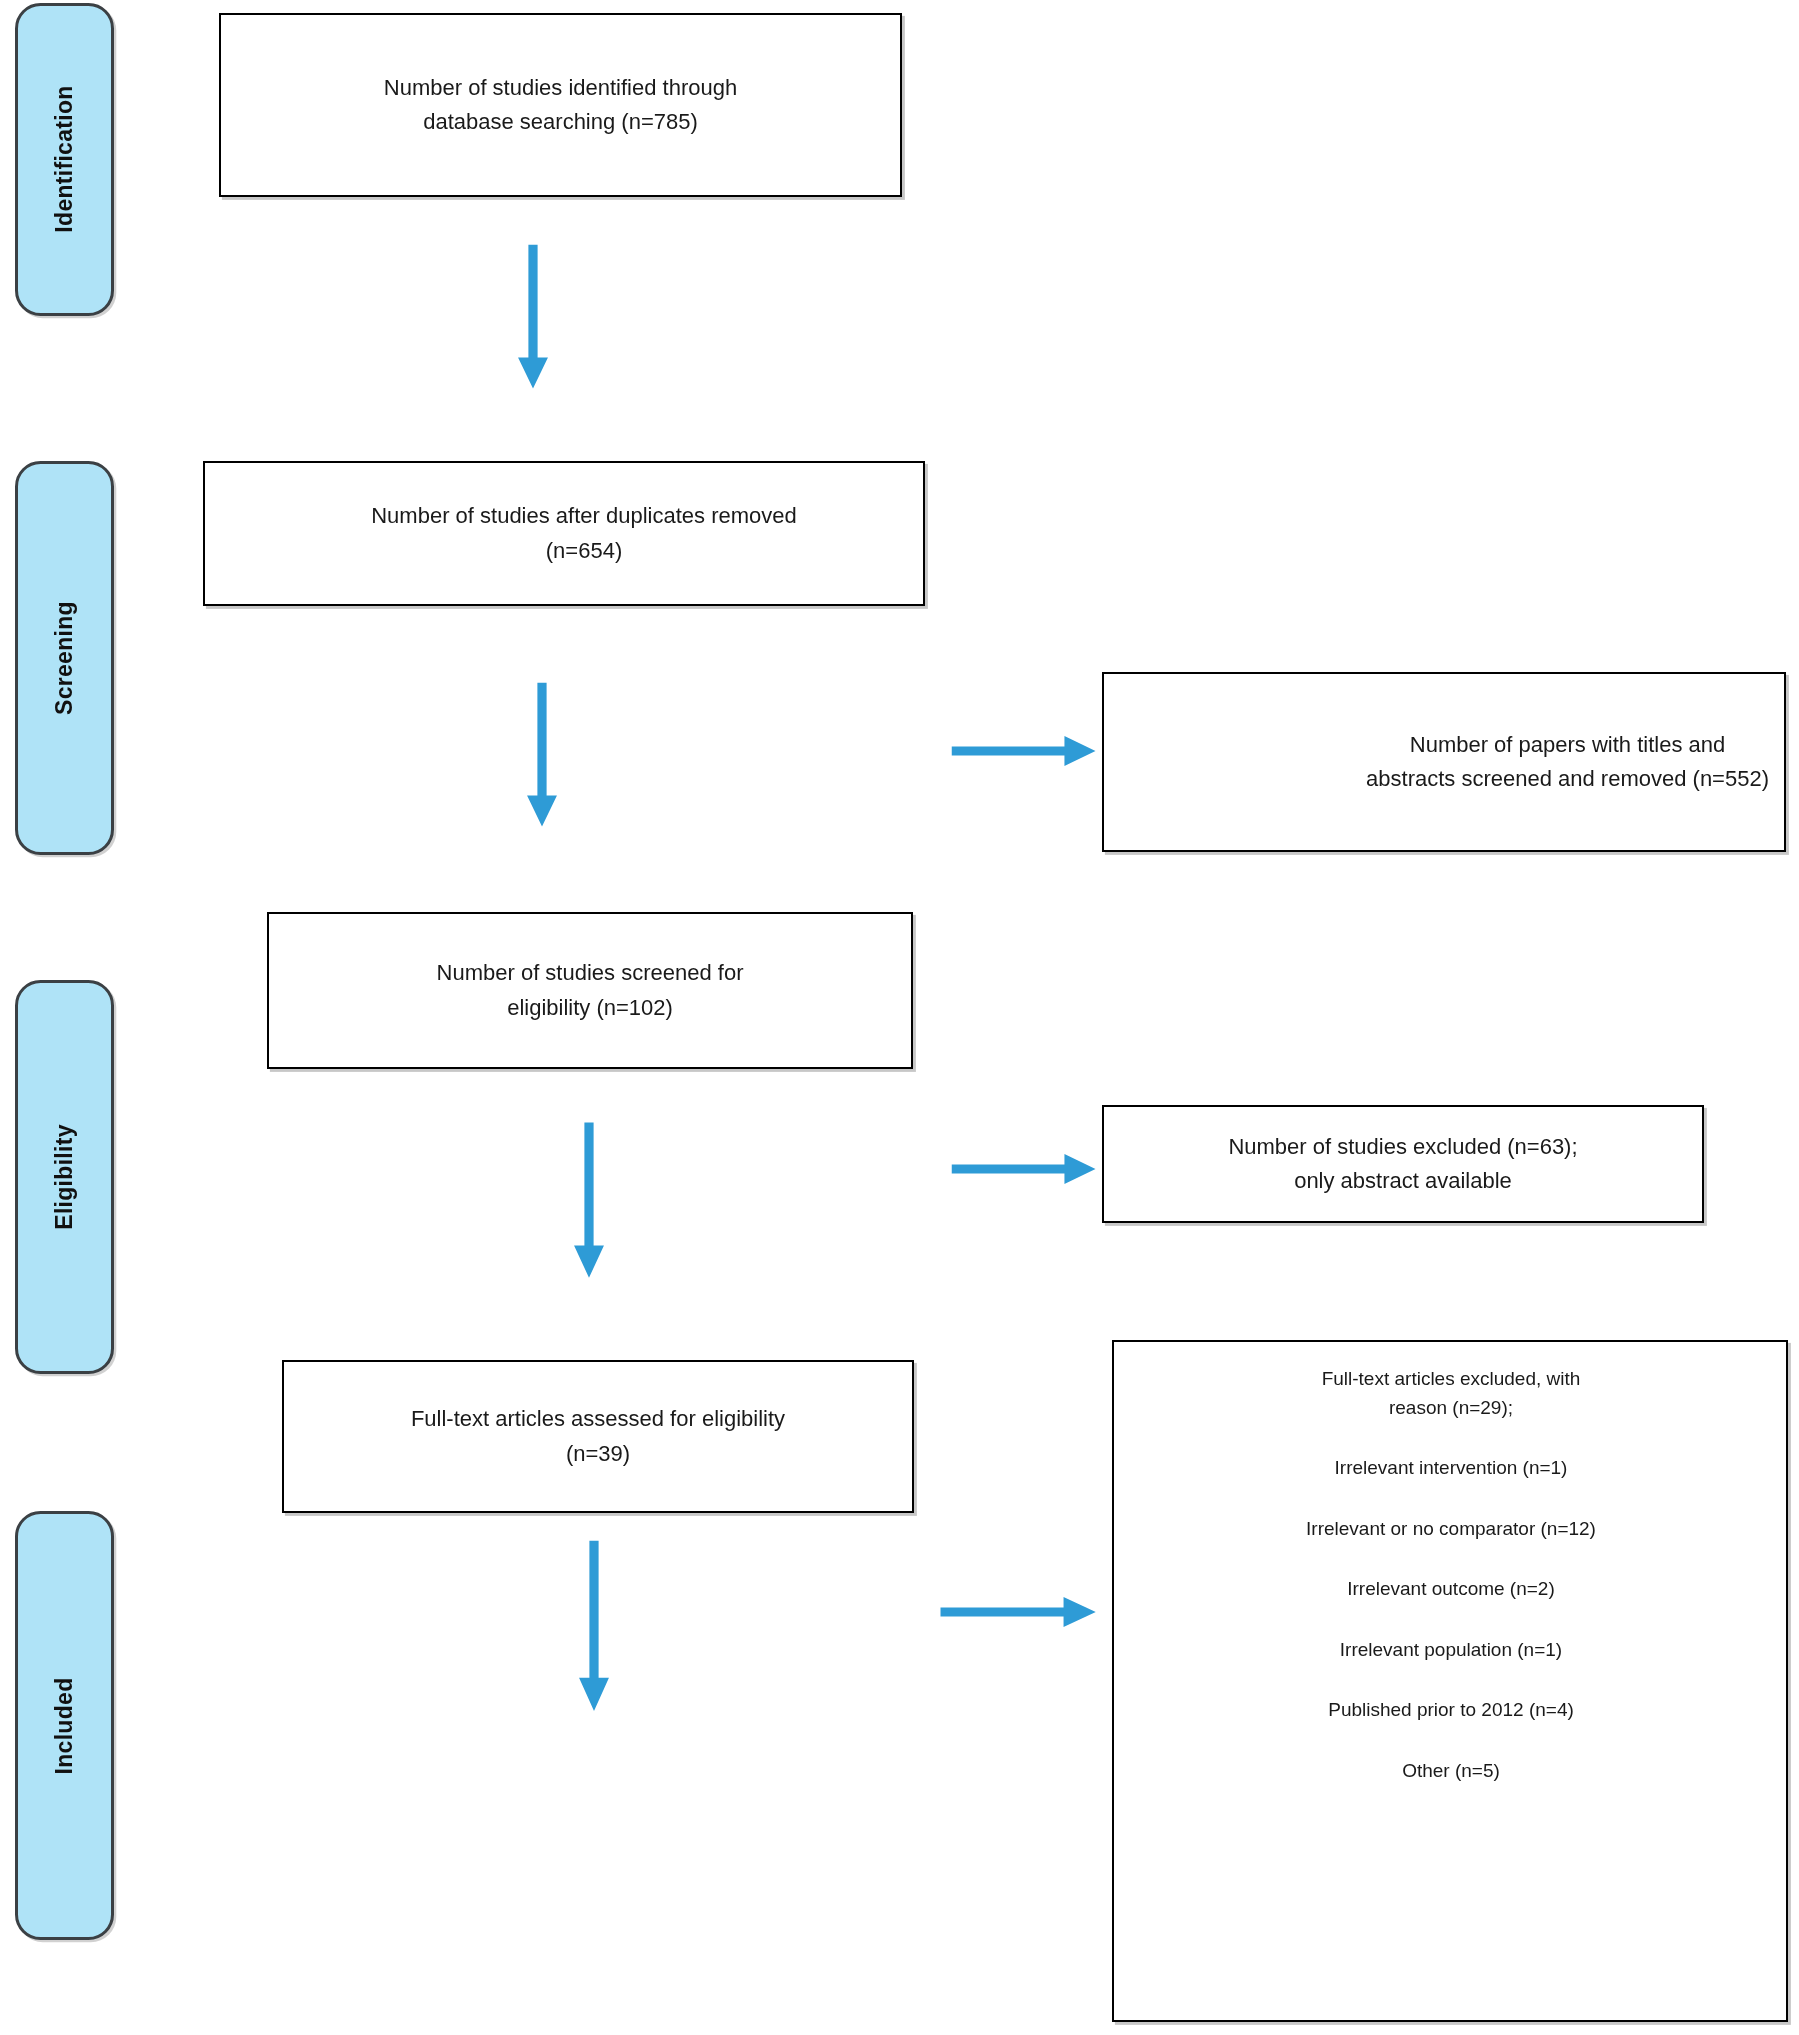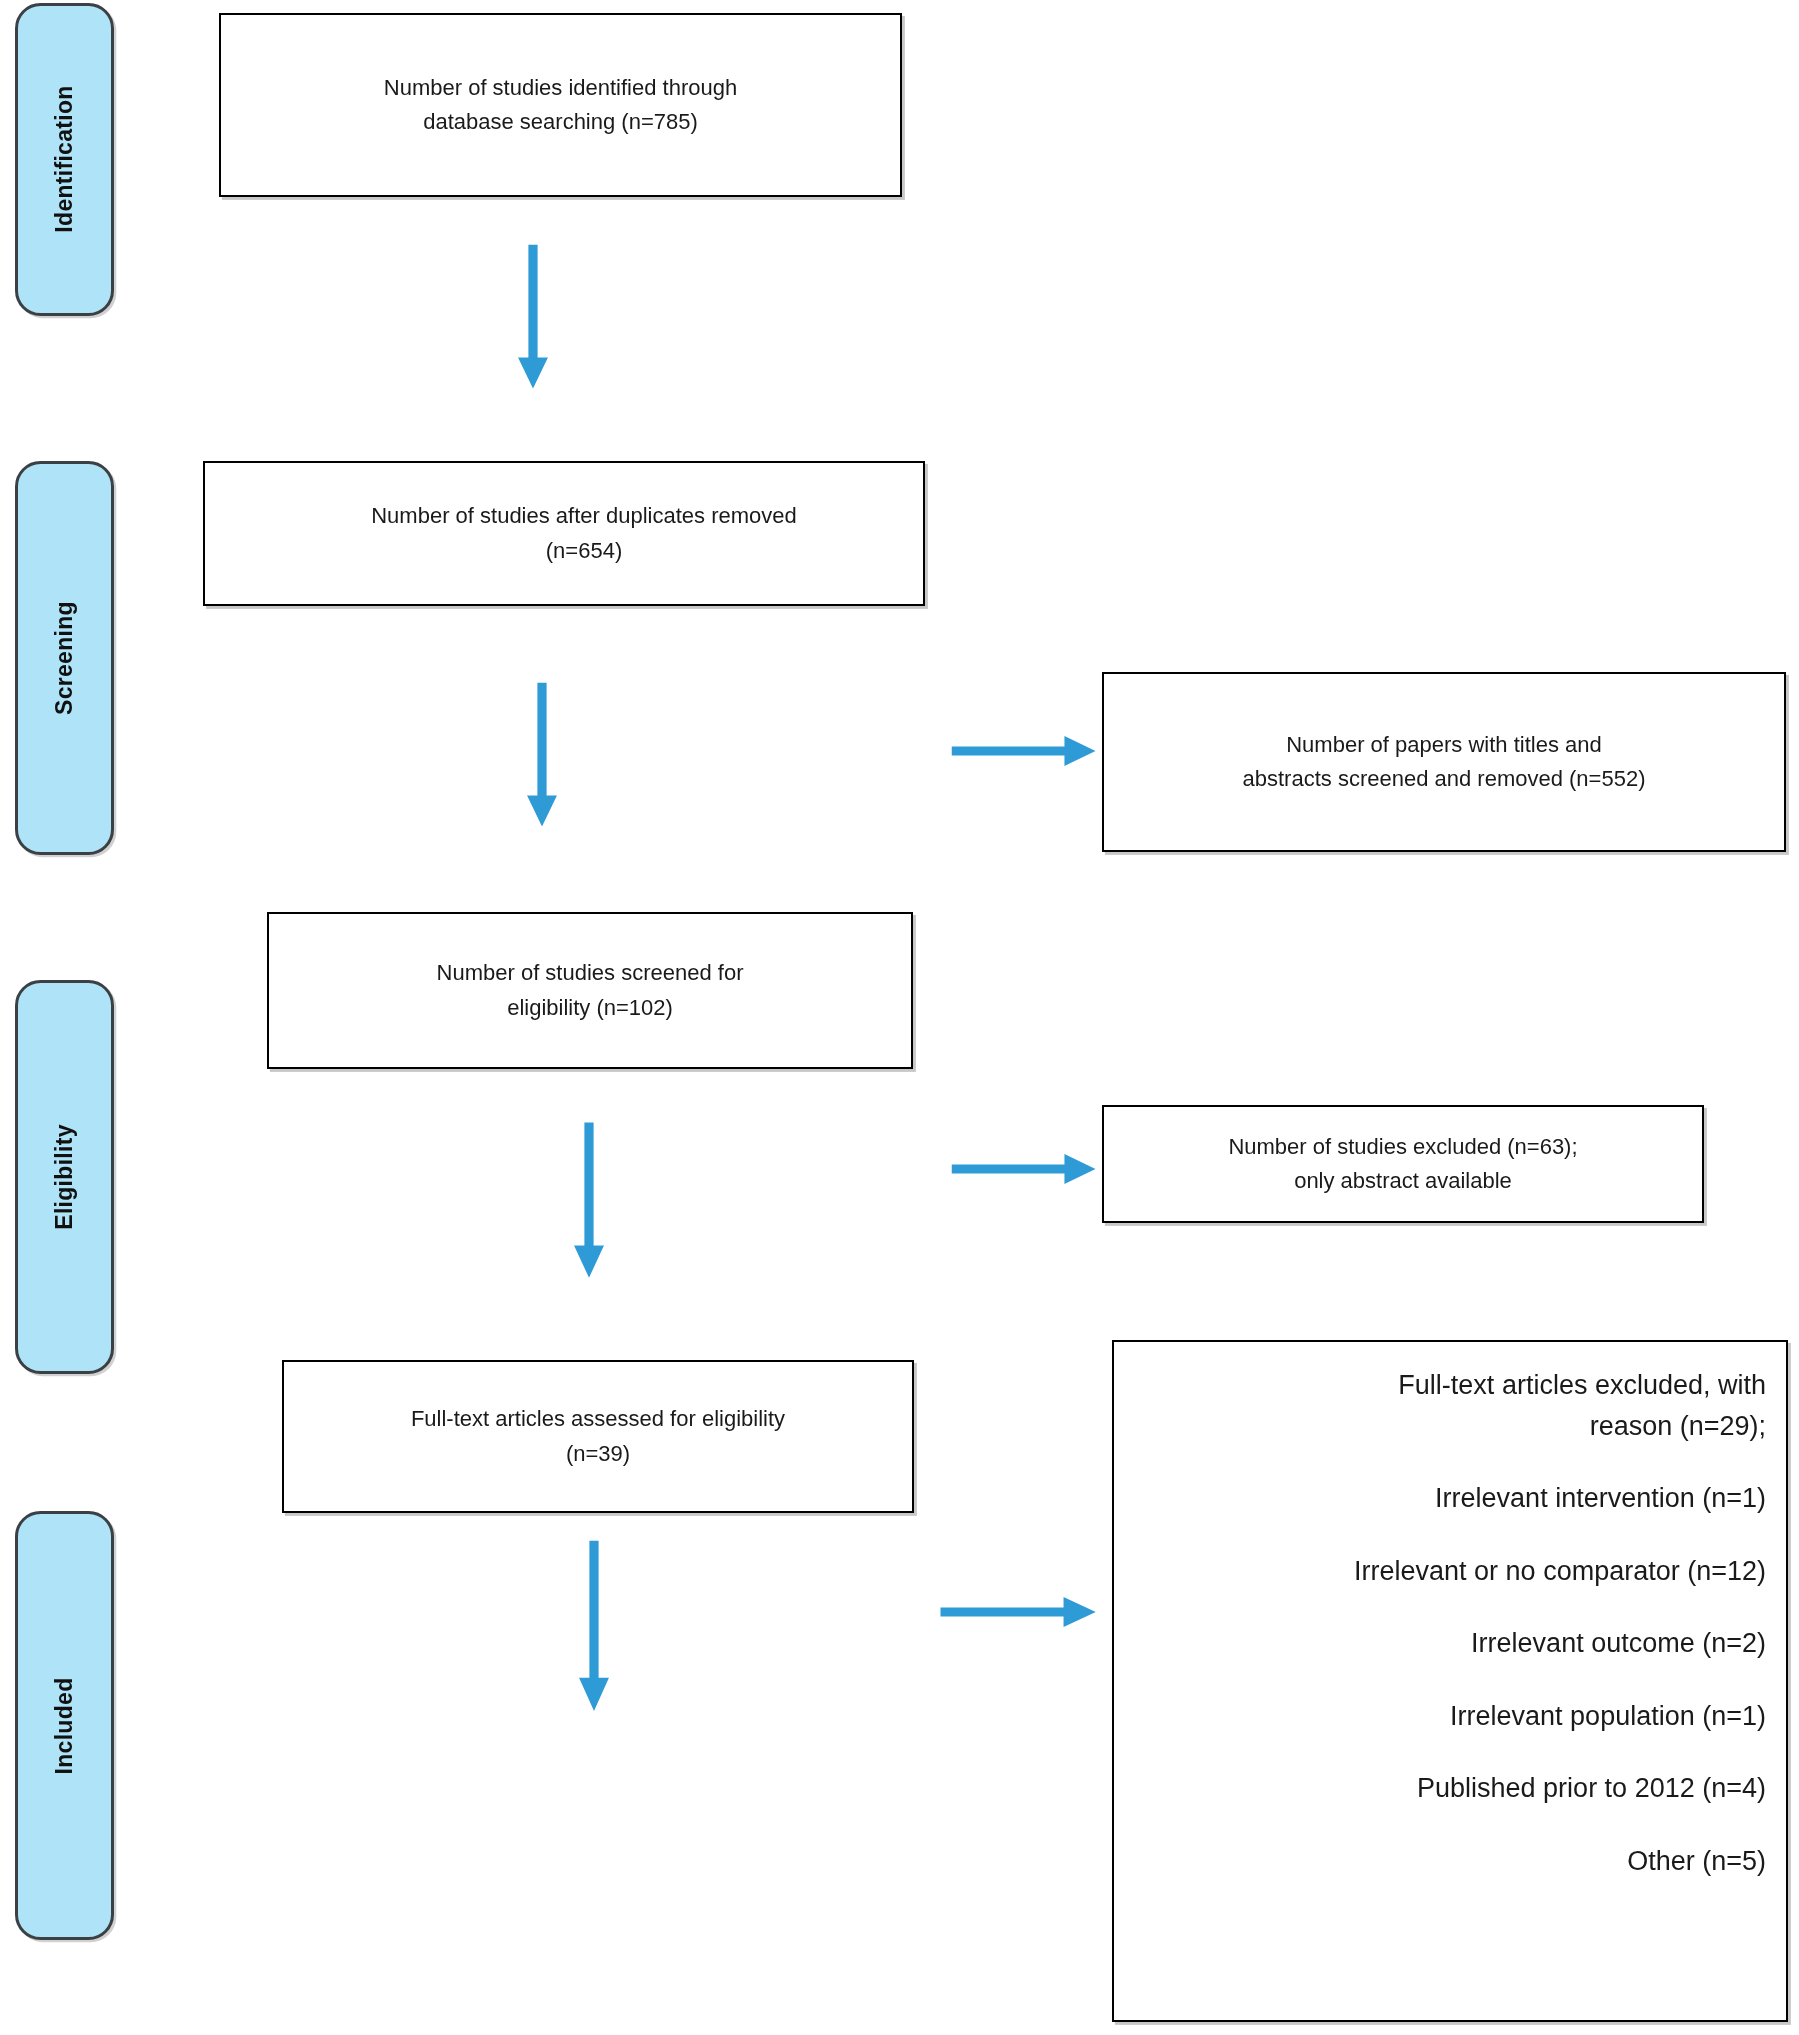--- a/index.html
+++ b/index.html
@@ -62,24 +62,24 @@
   .flow-box.list-box {
     align-items: flex-start;
     justify-content: flex-start;
   }
   .reason-list {
     padding: 23px 20px 20px 22px;
     width: 100%;
     box-sizing: border-box;
   }
   .reason-list .reason-item {
-    font-size: 27px;
+    font-size: 19px;
     line-height: 1.5;
     color: #1a1a1a;
-    text-align: right;
+    text-align: center;
     margin-bottom: 32px;
     white-space: pre-line;
   }
   .reason-list .reason-item:last-child { margin-bottom: 0; }
 
   
   .arrow-v, .arrow-h {
     position: absolute;
   }
   .arrow-v svg, .arrow-h svg { display: block; }
@@ -108,21 +108,21 @@
   <div class="flow-box" style="left:219px; top:12.8px; width:683px; height:184px;">
     <span class="box-text">Number of studies identified through
 database searching (n=785)</span>
   </div>
 
   <div class="flow-box" style="left:203px; top:461px; width:722px; height:145px;padding-left:40px;">
     <span class="box-text">Number of studies after duplicates removed
 (n=654)</span>
   </div>
 
-  <div class="flow-box" style="left:1102px; top:672px; width:684px; height:180px;">
+  <div class="flow-box" style="left:1102px; top:672px; width:684px; height:180px;justify-content:flex-end;">
     <span class="box-text">Number of papers with titles and
 abstracts screened and removed (n=552)</span>
   </div>
 
   <div class="flow-box" style="left:267px; top:912px; width:646px; height:157px;">
     <span class="box-text">Number of studies screened for
 eligibility (n=102)</span>
   </div>
 
   <div class="flow-box" style="left:1102px; top:1105px; width:602px; height:118px;">

